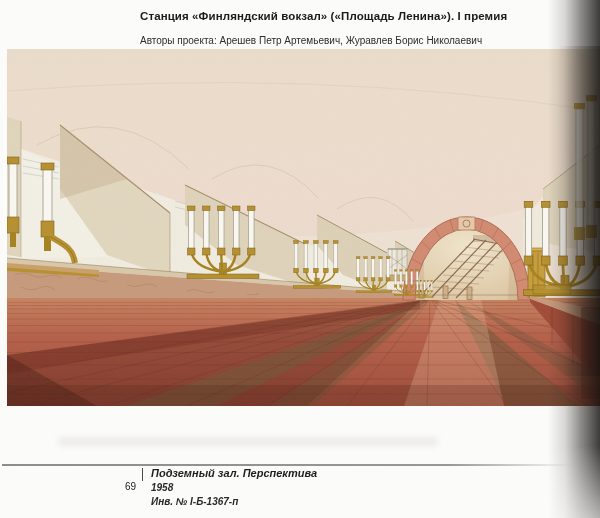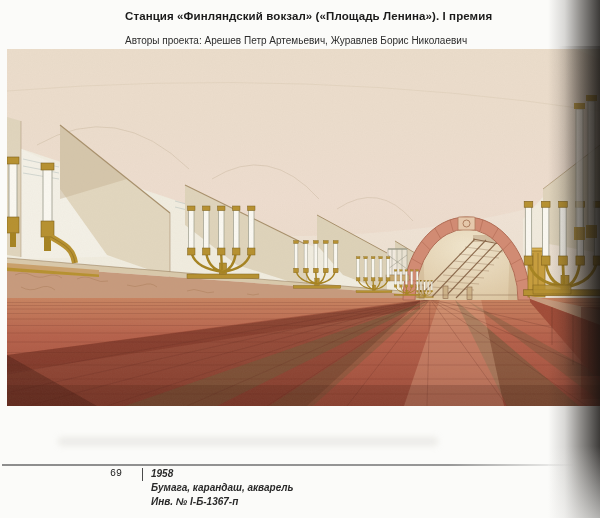--- a/index.html
+++ b/index.html
@@ -1,35 +1,35 @@
 <!DOCTYPE html>
 <html><head>
 <meta charset="utf-8">
 <style>
   html,body{margin:0;padding:0;}
   body{width:600px;height:518px;background:#fbfbf9;font-family:"Liberation Sans",sans-serif;position:relative;overflow:hidden;}
   .page{position:absolute;inset:0;}
 
   
-  .header{position:absolute;left:125px;top:9px;width:430px;}
+  .header{position:absolute;left:140px;top:9px;width:430px;}
   .header .title{font-size:11.5px;font-weight:700;color:#1b1b1b;margin:0;line-height:14px;letter-spacing:.1px;}
   .header .subtitle{font-size:10px;font-weight:400;color:#2d2d2d;margin-top:12px;line-height:12px;}
 
   
   .art{position:absolute;left:7px;top:49px;width:593px;height:357px;}
   .art svg{display:block;width:593px;height:357px;}
 
   
   .ghost{position:absolute;left:58px;top:437px;width:380px;height:9px;background:rgba(188,182,174,.22);filter:blur(3px);border-radius:4px;}
 
   
   .cap-rule{position:absolute;left:2px;top:464px;width:572px;height:2px;
     background:linear-gradient(to right,#8d8d8d 0%,#979797 78%,rgba(150,150,150,0) 100%);}
   .caption{position:absolute;left:110px;top:467px;display:flex;align-items:flex-start;}
-  .cap-num{width:26px;text-align:left;font-size:10px;color:#232323;padding-top:1px;font-family:Liberation Mono, monospace;}
+  .cap-num{width:26px;text-align:right;font-size:10px;color:#232323;padding-top:14px;}
   .cap-bar{width:1px;height:13px;background:#4a4a4a;margin:1px 8px 0 6px;}
   .cap-text{font-style:italic;color:#1f1f1f;}
   .cap-title{font-size:11px;font-weight:700;line-height:13.5px;}
   .cap-line{font-size:10px;font-weight:700;line-height:14px;color:#2a2a2a;}
 
   
   .spine-shadow{position:absolute;top:0;right:0;width:52px;height:518px;pointer-events:none;
     background:linear-gradient(to right,rgba(35,30,26,0) 0%,rgba(35,30,26,.16) 32%,rgba(28,24,20,.48) 62%,rgba(18,16,14,.82) 100%);}
   .spine-shadow-mid{position:absolute;top:46px;right:0;width:42px;height:330px;pointer-events:none;
     background:linear-gradient(to right,rgba(25,20,16,0) 0%,rgba(25,20,16,.30) 100%);}
@@ -312,22 +312,22 @@
   </div>
 
   <div class="ghost"></div>
 
   <div class="cap-rule"></div>
 
   <div class="caption">
     <div class="cap-num">69</div>
     <div class="cap-bar"></div>
     <div class="cap-text">
+      <div class="cap-title">Подземный зал. Перспектива</div>
       <div class="cap-line">1958</div>
-      <div class="cap-line">Бумага, карандаш, акварель</div>
       <div class="cap-line">Инв. № I-Б-1367-п</div>
     </div>
   </div>
 
   <div class="spine-shadow-mid"></div>
   <div class="spine-shadow"></div>
   <div class="spine-fade-bottom"></div>
 
 </div>
 

